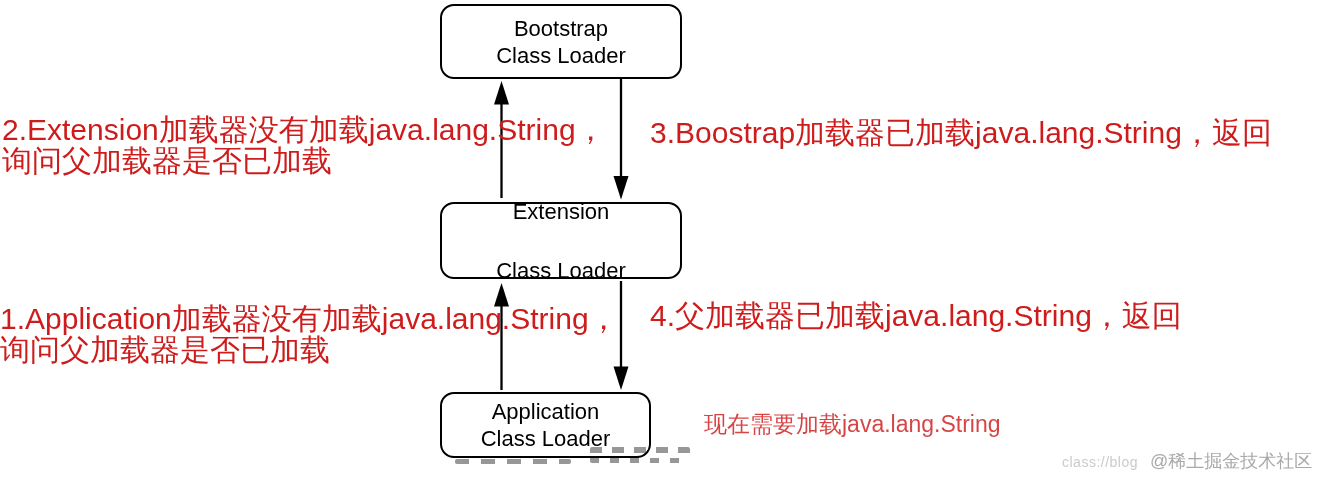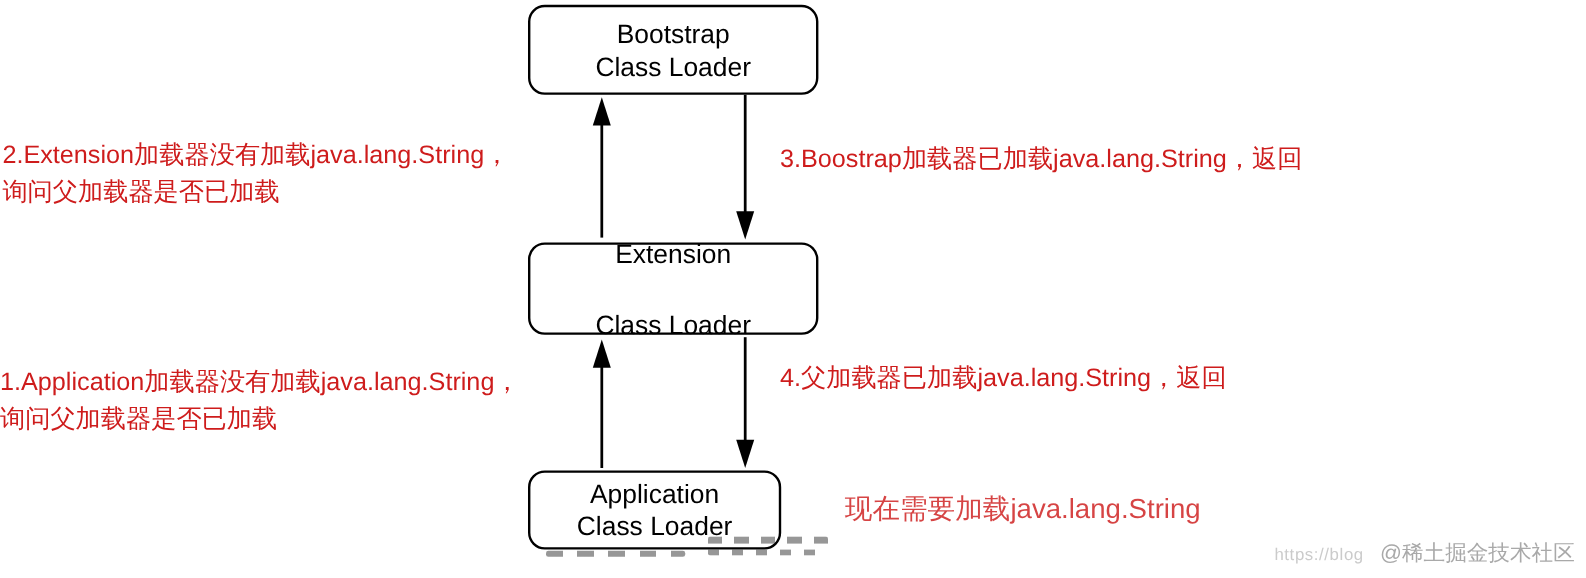--- a/index.html
+++ b/index.html
@@ -33,21 +33,21 @@
     text-align:center;
     color:var(--ink);
     font-size:22px;line-height:27px;
   }
   #box-bootstrap{top:4px;height:75px;}
   #box-extension{top:202px;height:77px;gap:32px;}
   #box-application{top:392px;width:211px;height:66px;}
   .note{
     position:absolute;
     color:var(--red);
-    font-size:21px;
+    font-size:30px;
     line-height:31px;
     white-space:nowrap;
   }
   #note-step2{left:2px;top:114px;}
   #note-step3{left:650px;top:117px;}
   #note-step1{left:0;top:303px;}
   #note-step4{left:650px;top:300px;}
   #note-test{left:704px;top:408px;font-size:23px;line-height:32px;}
   .eroded{opacity:0.82;filter:blur(0.3px);}
   .wm-url{
@@ -130,16 +130,16 @@
 
   <div class="note" id="note-step4">4.父加载器已加载java.lang.String，返回</div>
 
   <div class="note" id="note-test">
     <div class="eroded">现在需要加载java.lang.String</div>
   </div>
 
   <div class="artifact" id="artifact-left"></div>
   <div class="artifact" id="artifact-right"></div>
 
-  <div class="wm-url">https://blog</div>
+  <div class="wm-url">class://blog</div>
   <div class="wm-tag">@稀土掘金技术社区</div>
 
 </div>
 
 </body></html>

